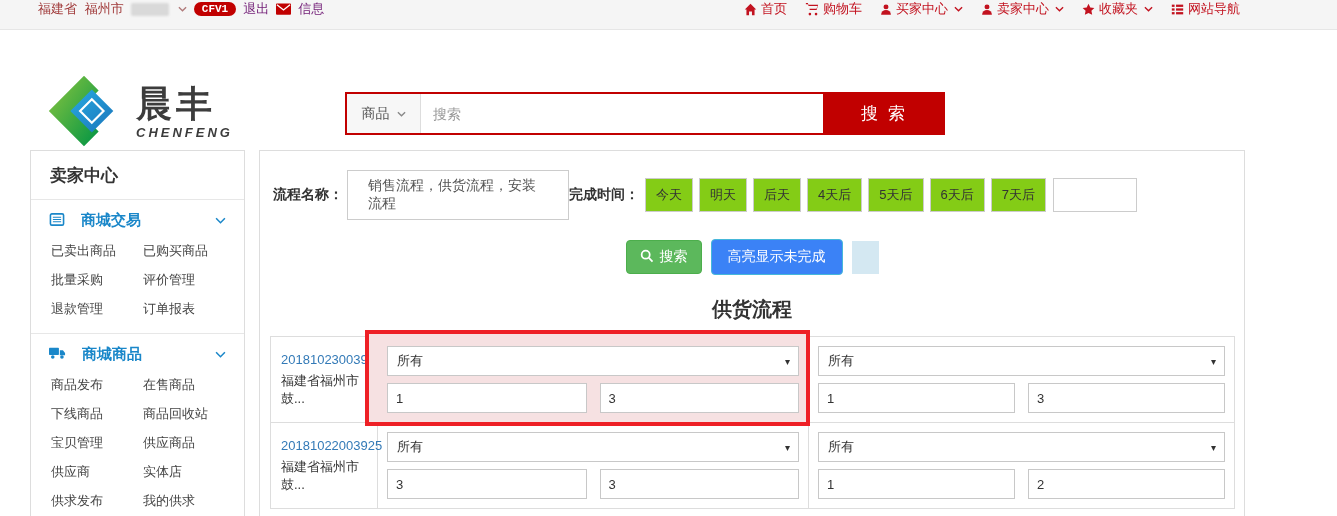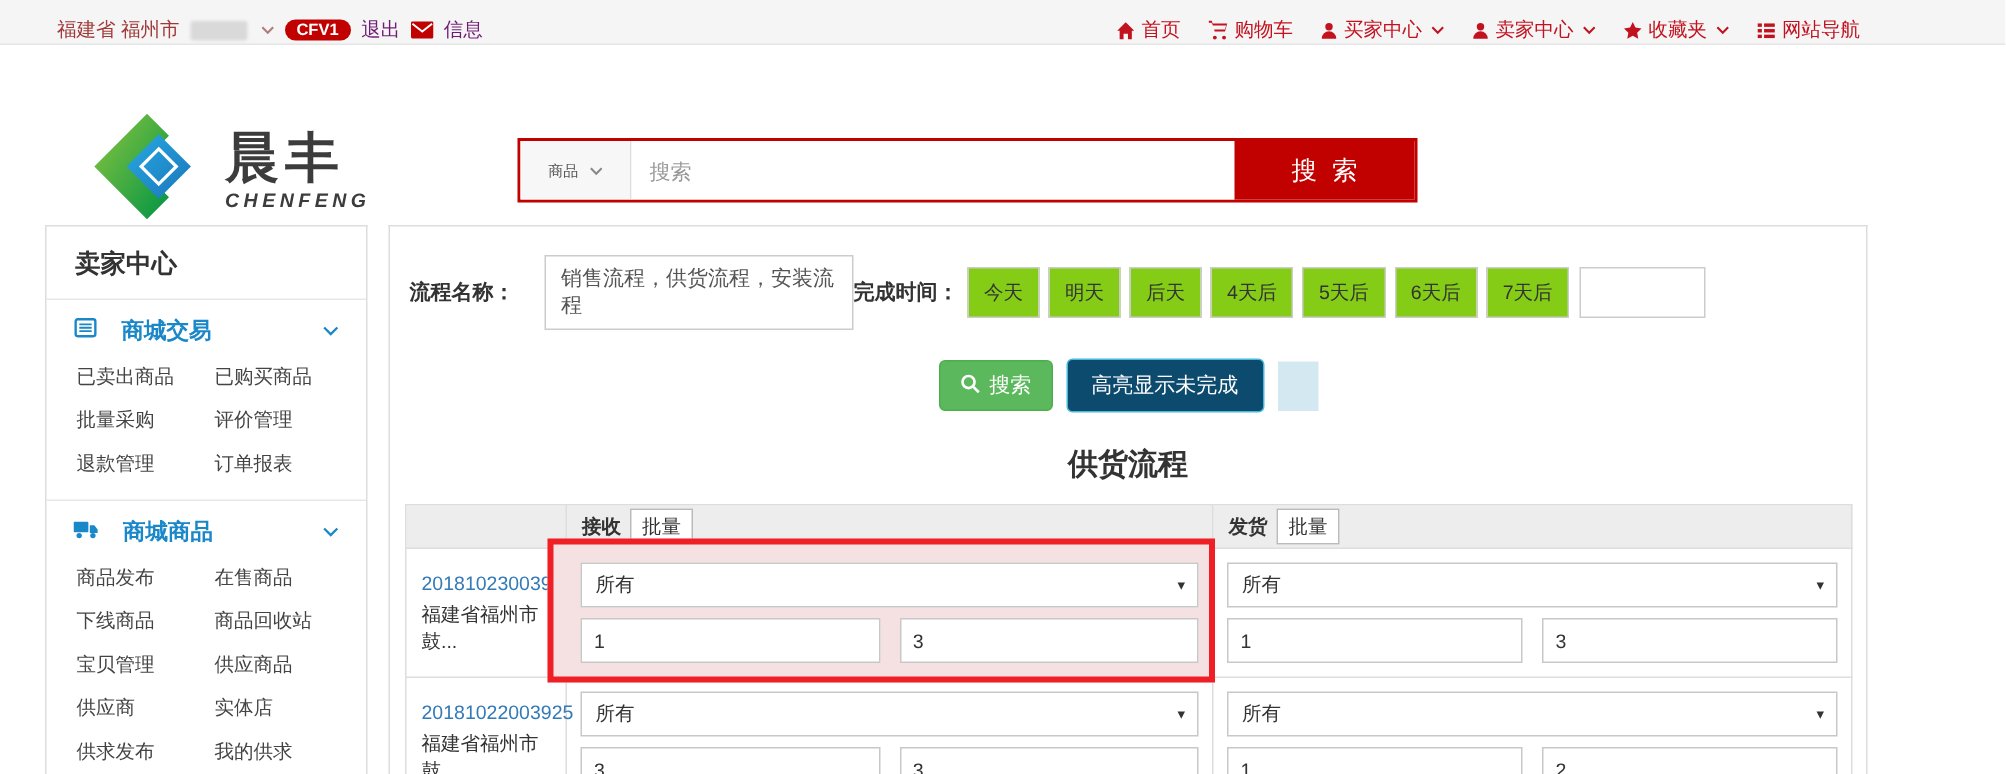--- a/index.html
+++ b/index.html
@@ -1,63 +1,63 @@
 <!DOCTYPE html>
 <html><head>
 <meta charset="utf-8">
 <style>
   * { margin:0; padding:0; box-sizing:border-box; }
   html,body { width:1337px; height:516px; overflow:hidden; background:#fff;
     font-family:"Liberation Sans","DejaVu Sans",sans-serif; color:#333; }
 
   
   .topbar { height:30px; background:#f5f5f5; border-bottom:1px solid #e6e6e6; }
-  .topbar-inner { height:100%; margin:0 97px 0 38px; display:flex; align-items:flex-end; justify-content:space-between; font-size:13px; }
+  .topbar-inner { height:100%; margin:0 97px 0 38px; display:flex; align-items:flex-start; justify-content:space-between; font-size:13px;font-family:Liberation Mono, monospace; }
   .tb-left { display:flex; align-items:center; gap:7px; color:#a03a3a; }
   .blurbox { width:38px; height:13px; background:#d9d9d9; border-radius:2px; filter:blur(1.2px); display:inline-block; }
   .badge { background:#c10000; color:#fff; font-size:11px; font-weight:bold; padding:1px 8px; border-radius:9px; }
   .tb-left a { color:#701a75; text-decoration:none; }
   .tb-right { display:flex; align-items:center; gap:18px; }
   .tb-item { display:flex; align-items:center; gap:4px; color:#c2121f; text-decoration:none; cursor:pointer; }
   .tb-item svg { display:block; }
   .caret { display:inline-flex; margin-left:2px; color:#c2121f; }
   .caret-gray { color:#b07a7a; }
 
   
   .header { position:relative; height:118px; background:#fff; }
-  .logo { position:absolute; left:56px; top:45px; display:flex; align-items:center; gap:10px; cursor:pointer; }
+  .logo { position:absolute; left:42px; top:45px; display:flex; align-items:center; gap:10px; cursor:pointer; }
   .logo-text .cn { font-size:36px; font-weight:bold; color:#3c3c3c; letter-spacing:4px; line-height:1; }
   .logo-text .en { font-size:13px; font-weight:bold; font-style:italic; color:#3c3c3c; letter-spacing:3px; margin-top:3px; }
   .search { position:absolute; left:345px; top:62px; width:600px; height:43px; border:2px solid #c10000; display:flex; background:#fff; }
-  .search-cat { width:74px; background:#f7f7f7; border-right:1px solid #ddd; display:flex; align-items:center; justify-content:center; gap:5px; font-size:10px; color:#555; cursor:pointer; }
+  .search-cat { width:74px; background:#f7f7f7; border-right:1px solid #ddd; display:flex; align-items:center; justify-content:center; gap:5px; font-size:14px; color:#555; cursor:pointer; }
   .search-input { flex:1; border:none; outline:none; padding:0 12px; font-size:14px; font-family:inherit; color:#333; }
   .search-input::placeholder { color:#999; }
   .search-btn { width:120px; background:#c10000; color:#fff; border:none; font-size:17px; letter-spacing:10px; padding-left:10px; cursor:pointer; font-family:inherit; }
 
   
   .sidebar { position:absolute; left:30px; top:150px; width:215px; height:366px; border:1px solid #ddd; border-bottom:none; background:#fff; }
   .side-title { font-size:17px; font-weight:bold; color:#333; padding:13px 19px 12px; border-bottom:1px solid #e7e7e7; }
   .side-section { padding:11px 18px 2px; }
   .side-section + .side-section { border-top:1px solid #e7e7e7; }
   .side-sec-head { display:flex; align-items:center; gap:16px; color:#1a87c9; font-size:15px; font-weight:bold; cursor:pointer; }
   .side-sec-head .spring { flex:1; }
   .side-items { display:grid; grid-template-columns:92px 1fr; row-gap:11px; margin:12px 0 13px 2px; font-size:13px; color:#444; }
   .side-items span { cursor:pointer; }
 
   
   .main { position:absolute; left:259px; top:150px; width:986px; height:366px; border:1px solid #ddd; border-bottom:none; background:#fff; }
   .filter-row { display:flex; align-items:center; padding:19px 12px 0 13px; }
   .flabel { font-size:14px; font-weight:bold; color:#333; white-space:nowrap; }
-  .name-box { border:1px solid #ccc; padding:6px 10px; font-size:14px; color:#555; margin-left:20px; }
+  .name-box { border:1px solid #ccc; padding:6px 20px; font-size:14px; color:#555; margin-left:4px; }
   .spring { flex:1; }
   .time-btn { border:1px solid #ccc; background:#84cc16; font-size:13px; color:#333; padding:7px 10px; margin-left:6px; cursor:pointer; font-family:inherit; white-space:nowrap; }
   .date-input { width:84px; height:34px; border:1px solid #ccc; margin-left:7px; margin-right:95px; outline:none; font-family:inherit; padding:0 6px; }
   .actions { display:flex; align-items:center; justify-content:center; gap:9px; margin-top:19px; }
   .btn-green { display:flex; align-items:center; gap:6px; background:#5cb85c; border:1px solid #4cae4c; color:#fff; font-size:14px; padding:7px 13px; border-radius:4px; cursor:pointer; font-family:inherit; }
-  .btn-info { background:#0c4a6e; border:1px solid #46b8da; color:#fff; font-size:14px; padding:8px 16px; border-radius:4px; cursor:pointer; font-family:Liberation Sans, sans-serif; }
+  .btn-info { background:#3b82f6; border:1px solid #46b8da; color:#fff; font-size:14px; padding:8px 16px; border-radius:4px; cursor:pointer; font-family:Liberation Sans, sans-serif; }
   .swatch { width:27px; height:33px; background:#d4e8f2; }
   .section-title { text-align:center; font-size:20px; font-weight:bold; color:#333; margin-top:21px; }
 
   
   table.flow { width:965px; margin:13px 10px 0; border-collapse:collapse; table-layout:fixed; }
   .flow th, .flow td { border:1px solid #ddd; }
   .flow th { background:#ededed; height:29px; text-align:left; padding:0 10px; font-size:13px; font-weight:bold; color:#333; }
   .batch { display:inline-block; background:#fff; border:1px solid #bbb; font-weight:normal; font-size:13px; padding:2px 7px; margin-left:6px; }
   .col-order { width:107px; }
   .flow td { padding:9px 9px; vertical-align:middle; height:84px; }
@@ -298,29 +298,20 @@
 
   <div class="section-title">供货流程</div>
 
   <table class="flow">
     <colgroup>
         <col class="col-order">
         <col style="width:431px;">
         <col>
       </colgroup>
     <tbody>
-        <tr>
-      <th></th>
-      <th>
-        <span>接收</span><span class="batch">批量</span>
-      </th>
-      <th>
-        <span>发货</span><span class="batch">批量</span>
-      </th>
-    </tr>
 
     <tr>
       <td class="order-cell">
         <a class="order-link">20181023003929</a>
         <div class="order-addr">福建省福州市鼓...</div>
       </td>
       <td class="hl-cell">
         <div class="annotation-box"></div>
         <div class="cell-stack">
           <div class="fselect">

